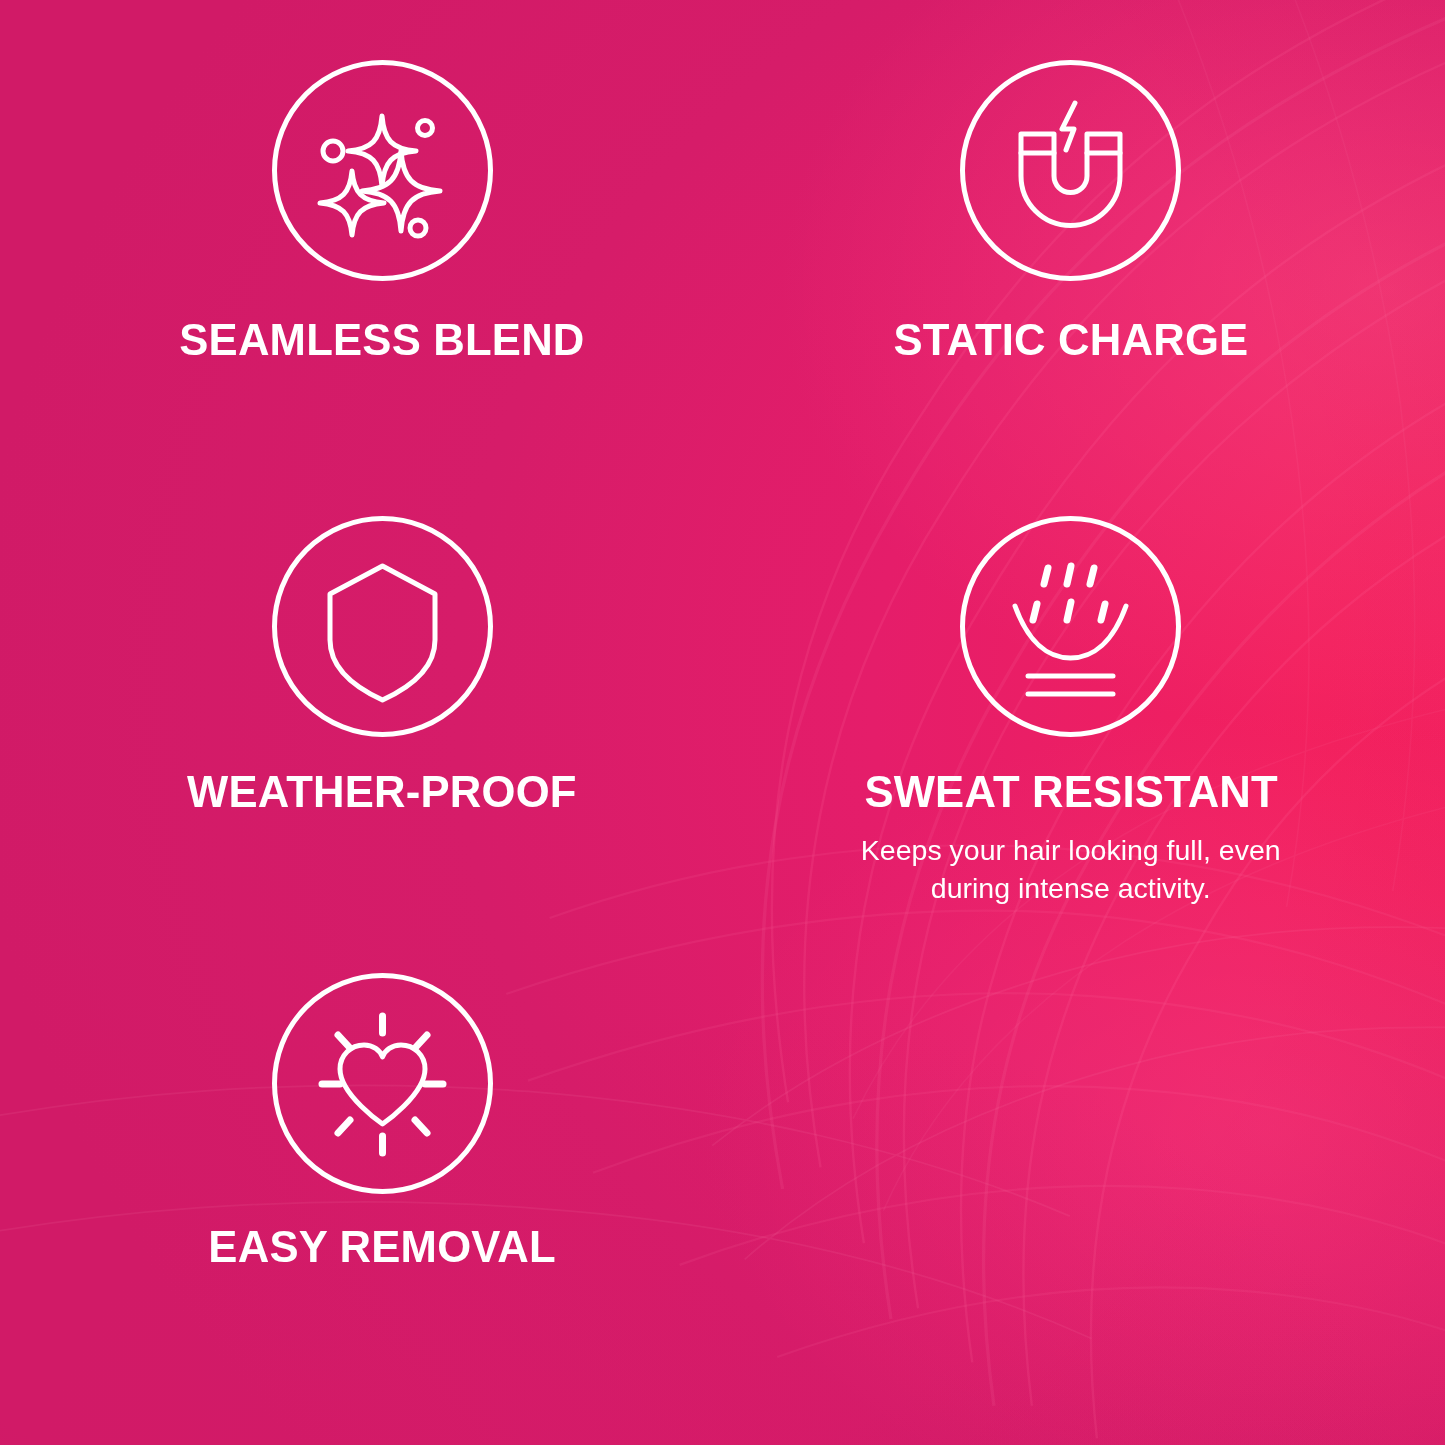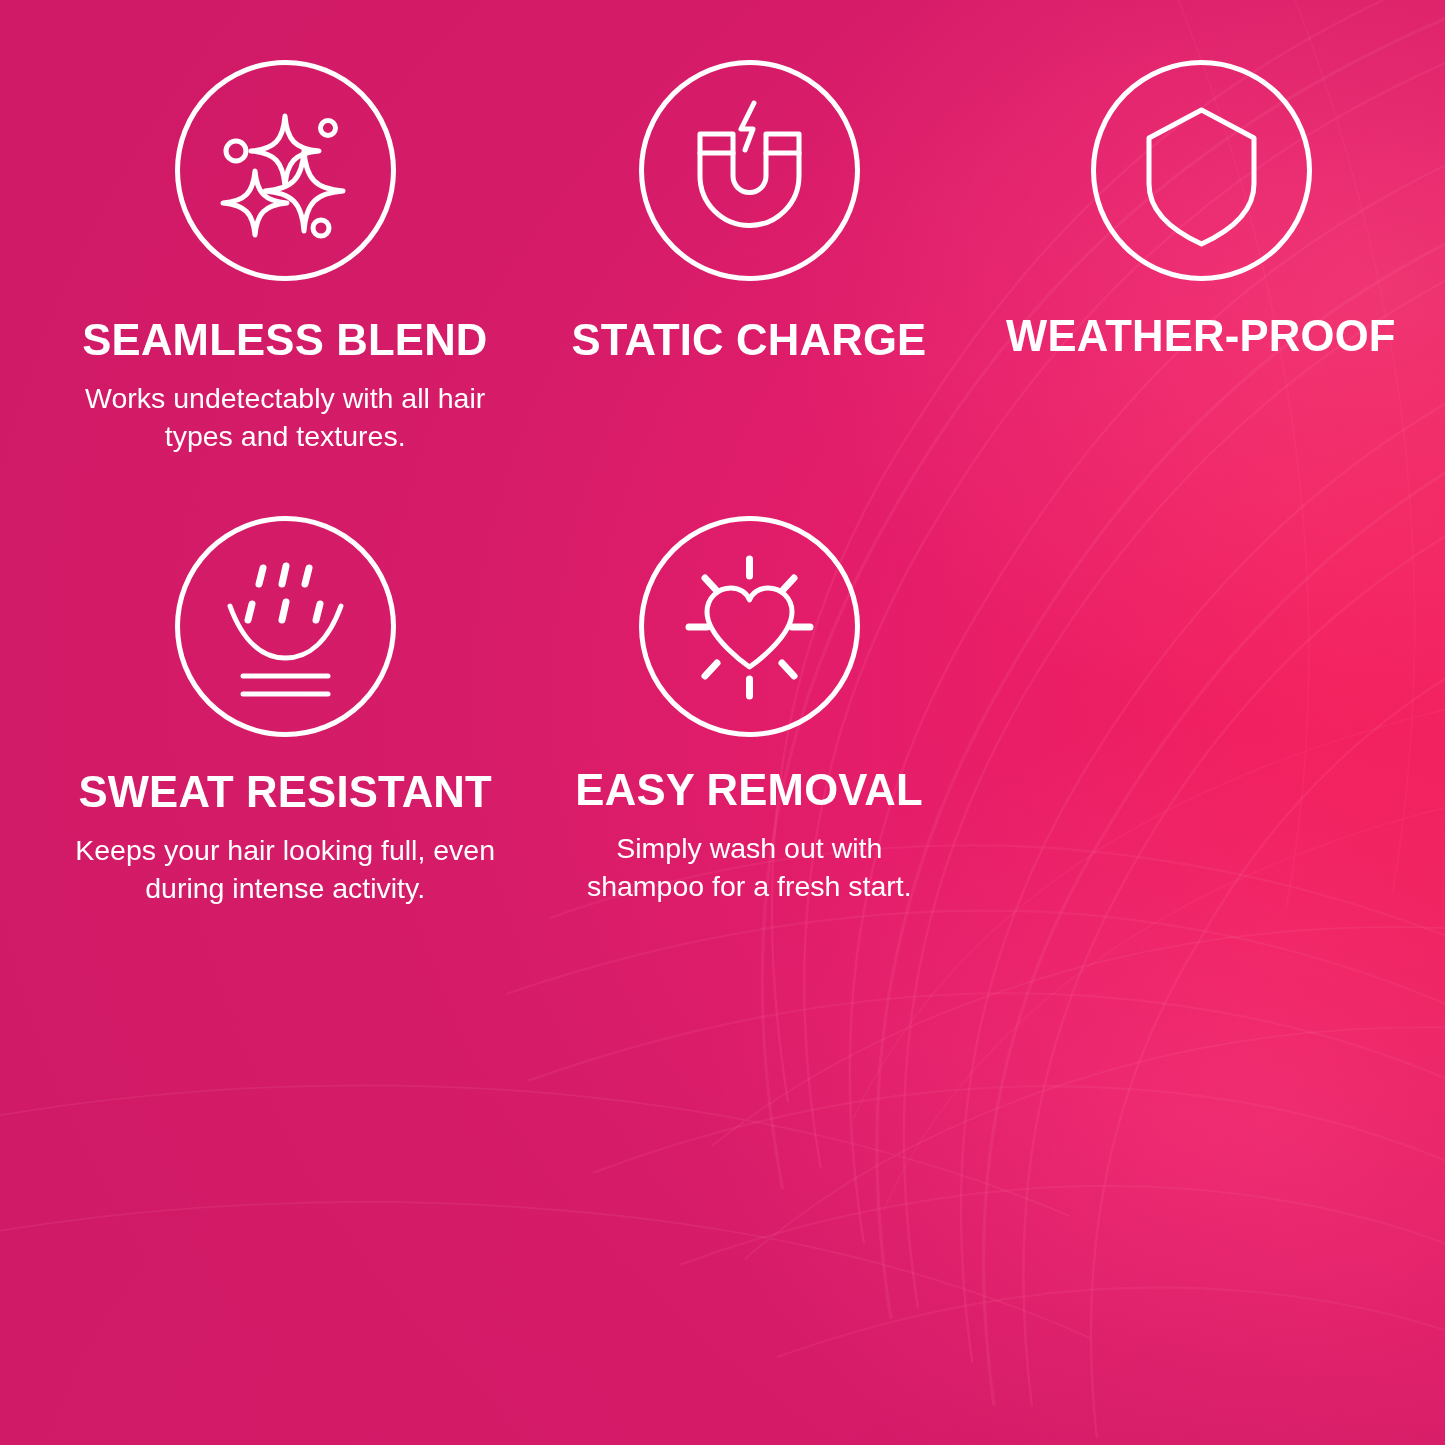--- a/index.html
+++ b/index.html
@@ -29,21 +29,21 @@
   .strands{position:absolute;inset:-10%;opacity:.5;}
   .strands svg{width:100%;height:100%;display:block;}
   .vignette{position:absolute;inset:0;
     background:radial-gradient(110% 110% at 30% 45%, rgba(0,0,0,0) 55%, rgba(140,10,70,0.16) 100%);
   }
 
   
   .grid{
     position:absolute;inset:0;
     display:grid;
-    grid-template-columns:1fr 1fr 1fr;
+    grid-template-columns:1fr 1fr;
     grid-template-rows:1fr 1fr 1fr;
     padding:40px 30px 36px 38px;
     box-sizing:border-box;
   }
   .cell{
     display:flex;flex-direction:column;align-items:center;
     justify-content:flex-start;
     padding:18px 34px 0 34px;box-sizing:border-box;
   }
   .icon-wrap{width:225px;height:225px;flex:0 0 auto;}
@@ -131,21 +131,20 @@
             <path d="M112 58 C114 82 122 91 146 93 C122 95 114 104 112 128 C110 104 102 95 78 93 C102 91 110 82 112 58 Z"></path>
             <path d="M131 93 C133 121 143 131 170 133 C143 135 133 145 131 173 C129 145 119 135 92 133 C119 131 129 121 131 93 Z"></path>
             <path d="M82 113 C84 135 92 143 114 145 C92 147 84 155 82 177 C80 155 72 147 50 145 C72 143 80 135 82 113 Z"></path>
             <circle cx="63" cy="93" r="10"></circle>
             <circle cx="155" cy="70" r="7.5"></circle>
             <circle cx="148" cy="170" r="8"></circle>
           </g>
         </svg>
       </div>
       <div class="title">SEAMLESS BLEND</div>
-      <div class="desc">Works undetectably with all hair types and textures.</div>
     </div>
 
     <div class="cell r1">
       <div class="icon-wrap">
         <svg viewBox="0 0 225 225" aria-hidden="true">
           <g fill="none" stroke="#ffffff" stroke-width="5" stroke-linecap="round" stroke-linejoin="round">
             <circle cx="112.5" cy="112.5" r="108"></circle>
             <path d="M63 76 L63 118 A49.5 49.5 0 0 0 162 118 L162 76 L129 76 L129 118 A16.5 16.5 0 0 1 96 118 L96 76 Z"></path>
             <line x1="63" y1="95" x2="96" y2="95"></line>
             <line x1="129" y1="95" x2="162" y2="95"></line>
@@ -206,17 +205,16 @@
               <line x1="155" y1="113" x2="173" y2="113"></line>
               <line x1="68" y1="64" x2="80" y2="77"></line>
               <line x1="145" y1="77" x2="157" y2="64"></line>
               <line x1="68" y1="162" x2="80" y2="149"></line>
               <line x1="145" y1="149" x2="157" y2="162"></line>
             </g>
           </g>
         </svg>
       </div>
       <div class="title">EASY REMOVAL</div>
-      <div class="desc">Simply wash out with shampoo for a fresh start.</div>
     </div>
 
   </div>
 </div>
 
 </body></html>

